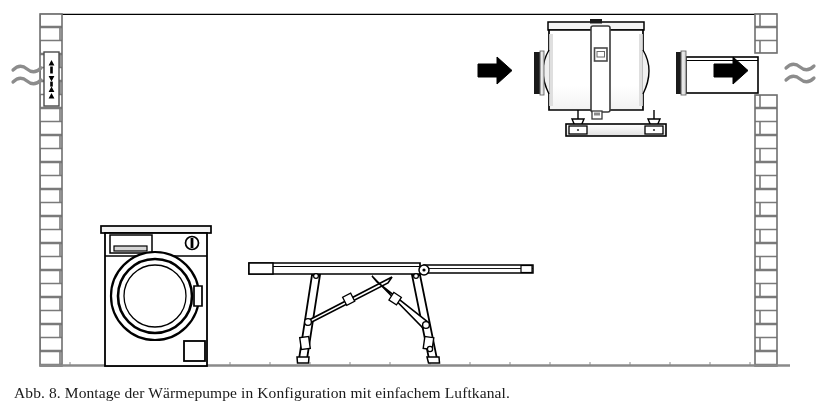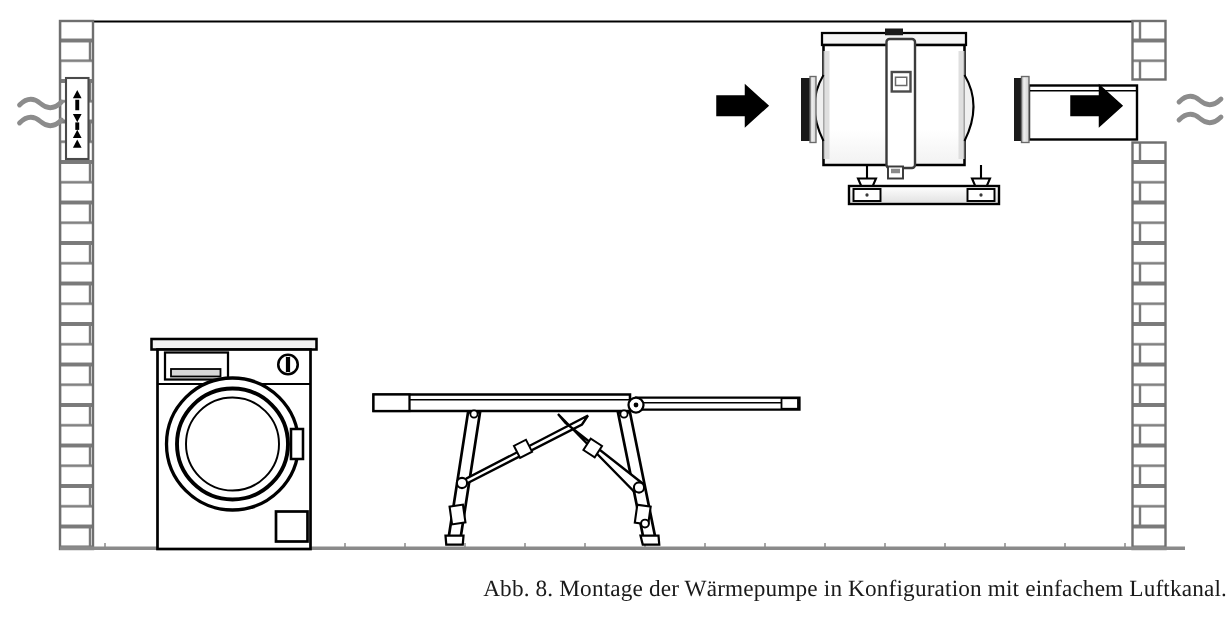--- a/index.html
+++ b/index.html
@@ -22,29 +22,28 @@
     height: 412px;
   }
   #diagram-svg {
     position: absolute;
     left: 0;
     top: 0;
     display: block;
   }
   .caption {
     position: absolute;
-    left: 28px;
+    left: 14px;
     top: 384px;
     width: 790px;
     font-family: "Liberation Serif", serif;
     font-size: 15.5px;
     color: #1a1a1a;
     letter-spacing: 0.1px;
     white-space: nowrap;
-    text-align: right;
   }
 </style>
 </head>
 <body>
 
 <div id="figure-wrap">
 
   <svg id="diagram-svg" width="817" height="412" viewBox="0 0 817 412">
 
     <defs>

